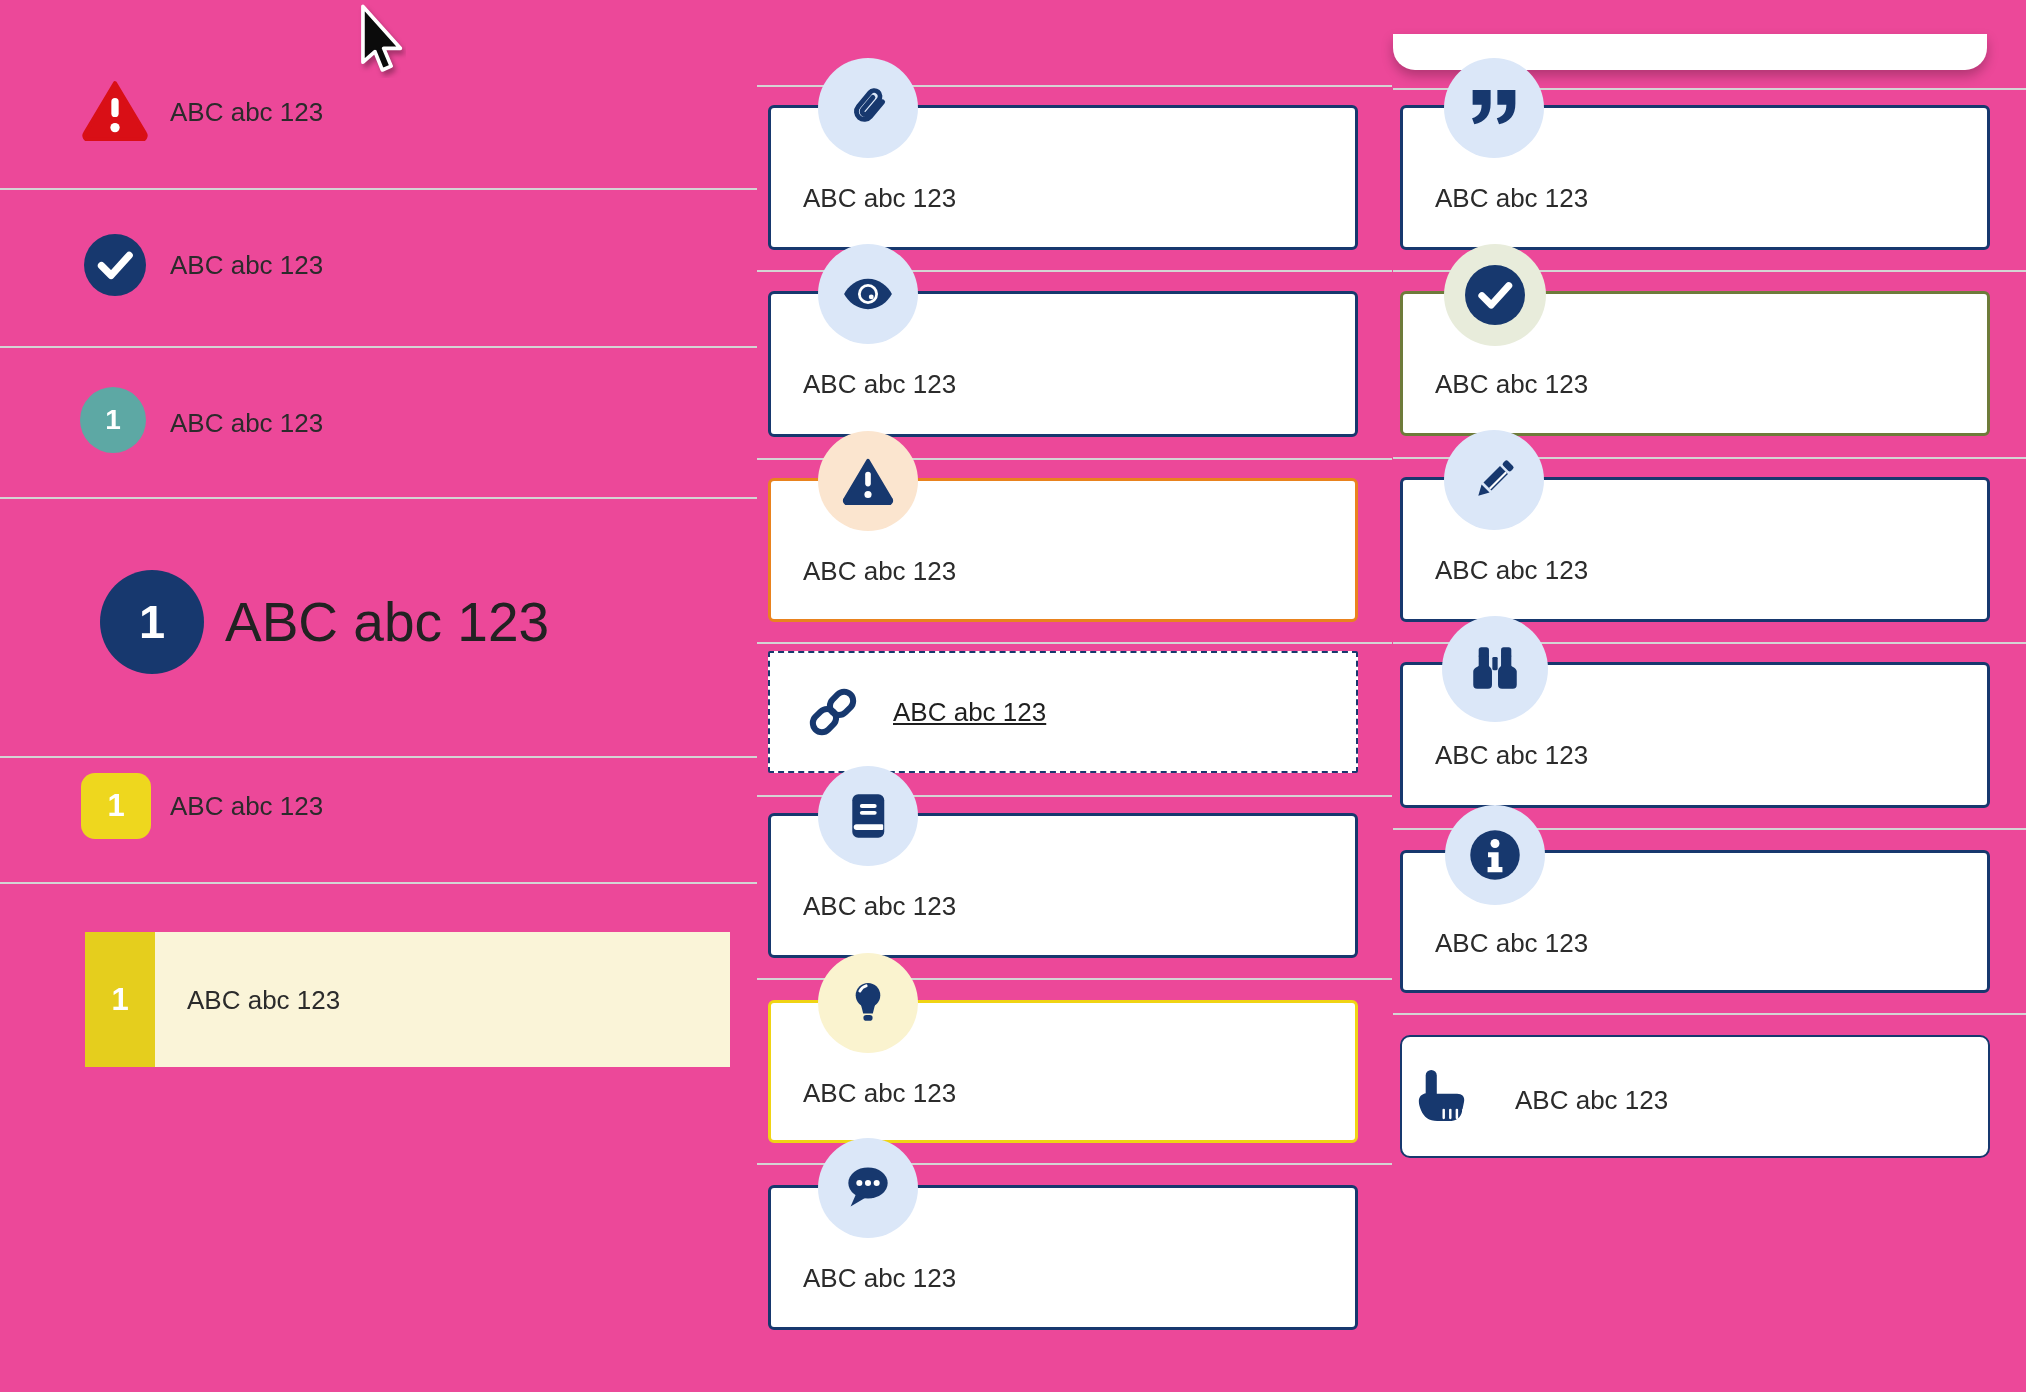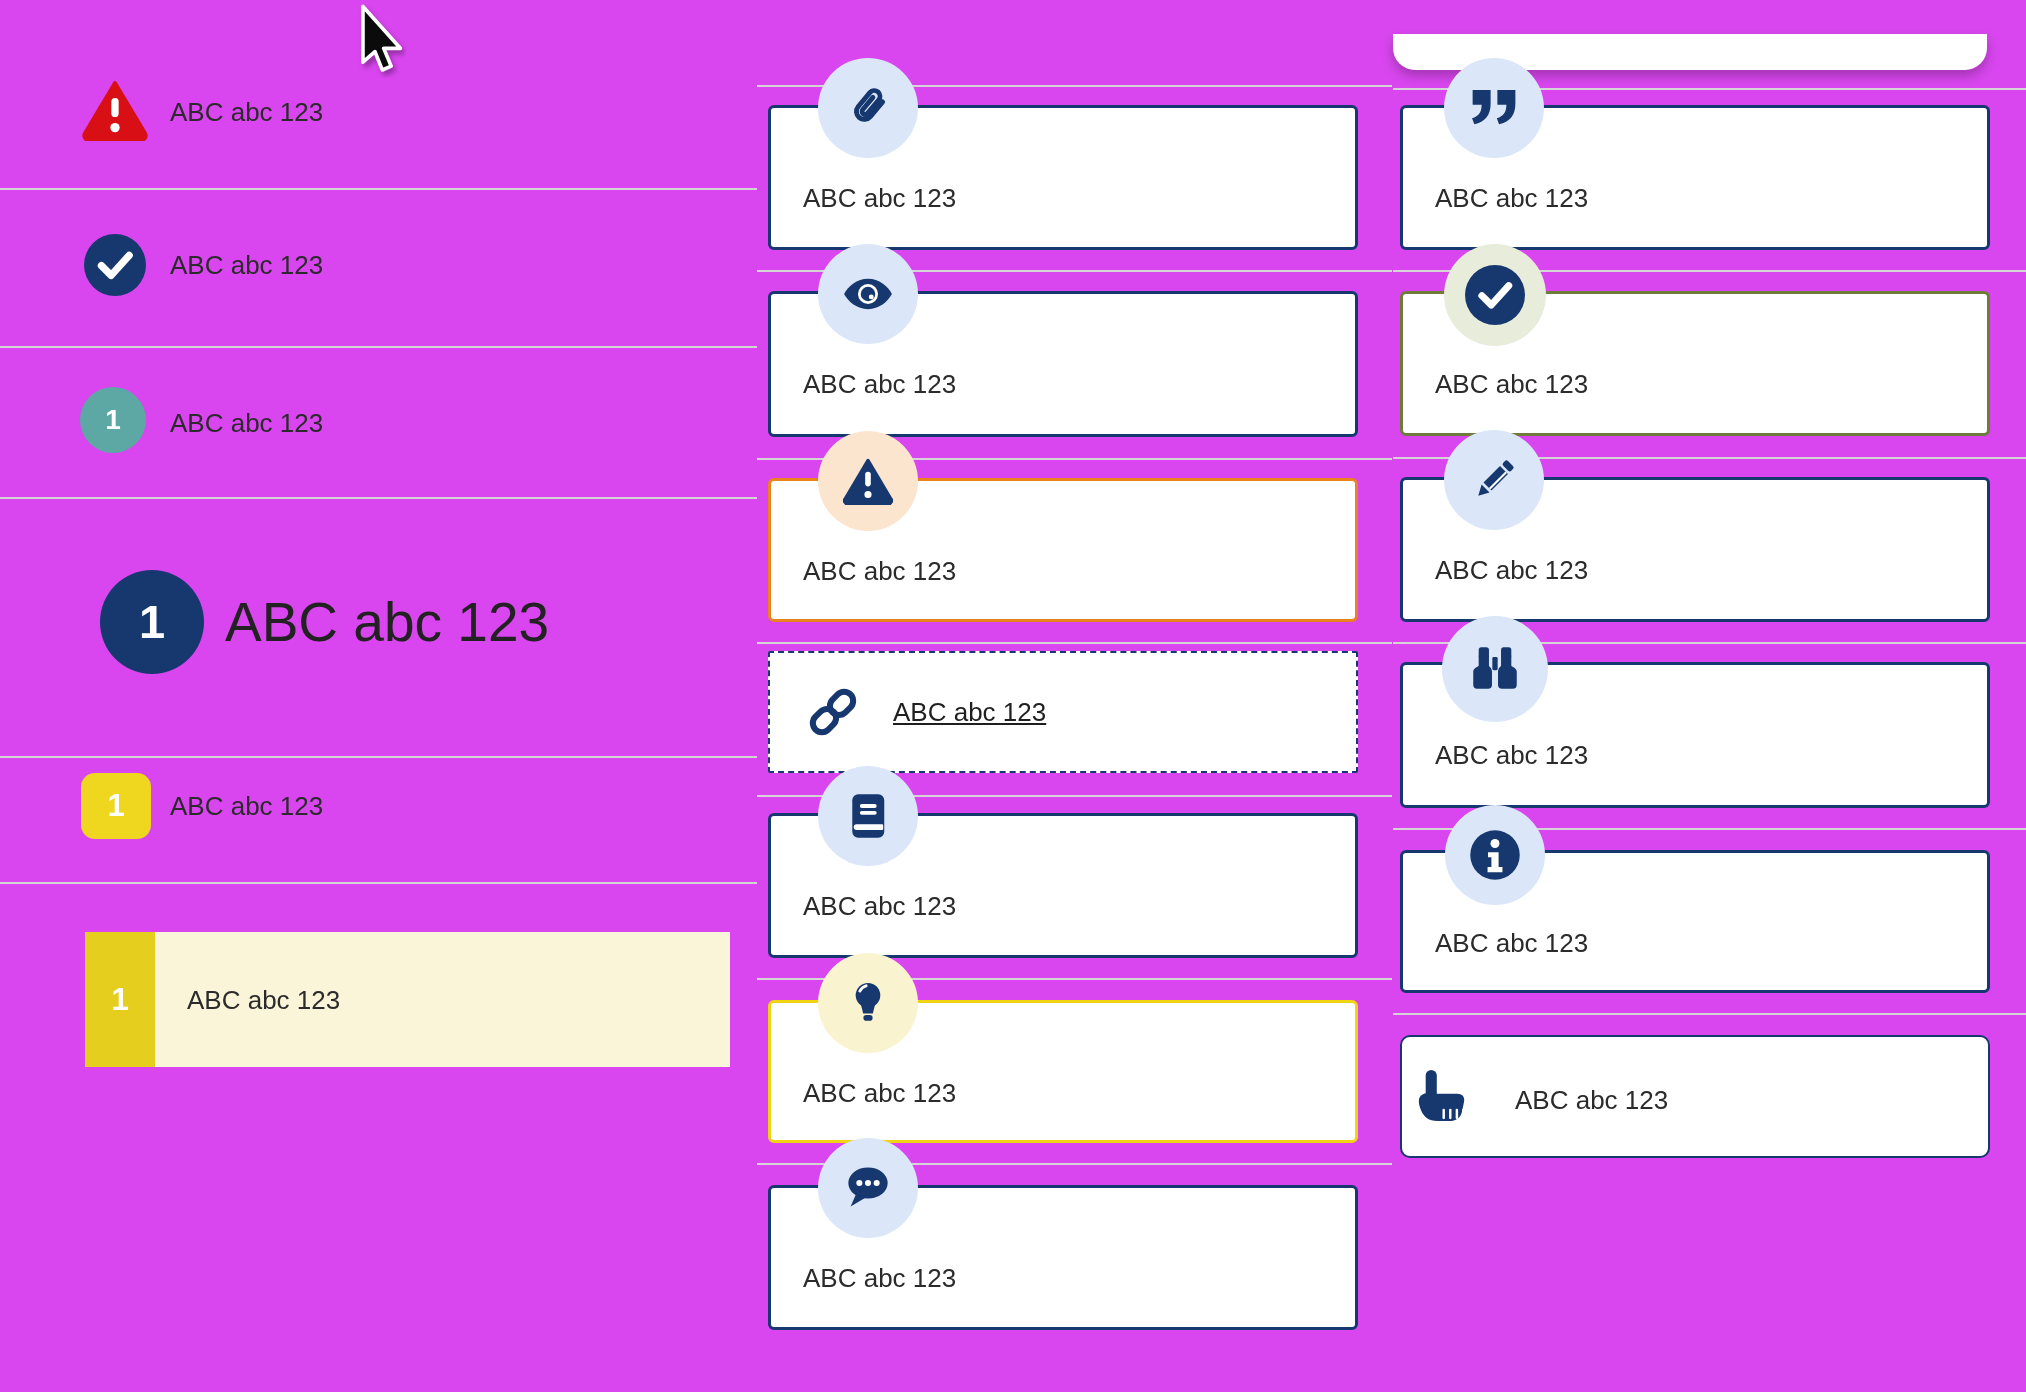--- a/index.html
+++ b/index.html
@@ -1,16 +1,16 @@
 <!DOCTYPE html>
 <html><head>
 <meta charset="utf-8">
 <style>
   html,body{margin:0;padding:0;background:#fff;}
-  #page{position:relative;width:2026px;height:1392px;background:#d946ef;overflow:hidden;
+  #page{position:relative;width:2026px;height:1392px;background:#ec4899;overflow:hidden;
         font-family:"Liberation Sans",sans-serif;}
   .abs{position:absolute;}
   .hr{position:absolute;height:2px;background:#d4d4d4;}
   .lbl{position:absolute;font-size:26px;color:#2b2b2b;white-space:nowrap;height:34px;line-height:34px;}
   .callout{position:absolute;background:#fff;border:3px solid #17386e;border-radius:6px;box-sizing:border-box;}
   .callout.orange{border-color:#e9831e;}
   .callout.yellow{border-color:#f0d414;}
   .callout.olive{border-color:#6e7b3a;}
   .callout.dashed{border:2px dashed #17386e;border-radius:2px;}
   .callout.compact{border-width:2px;border-radius:10px;}

